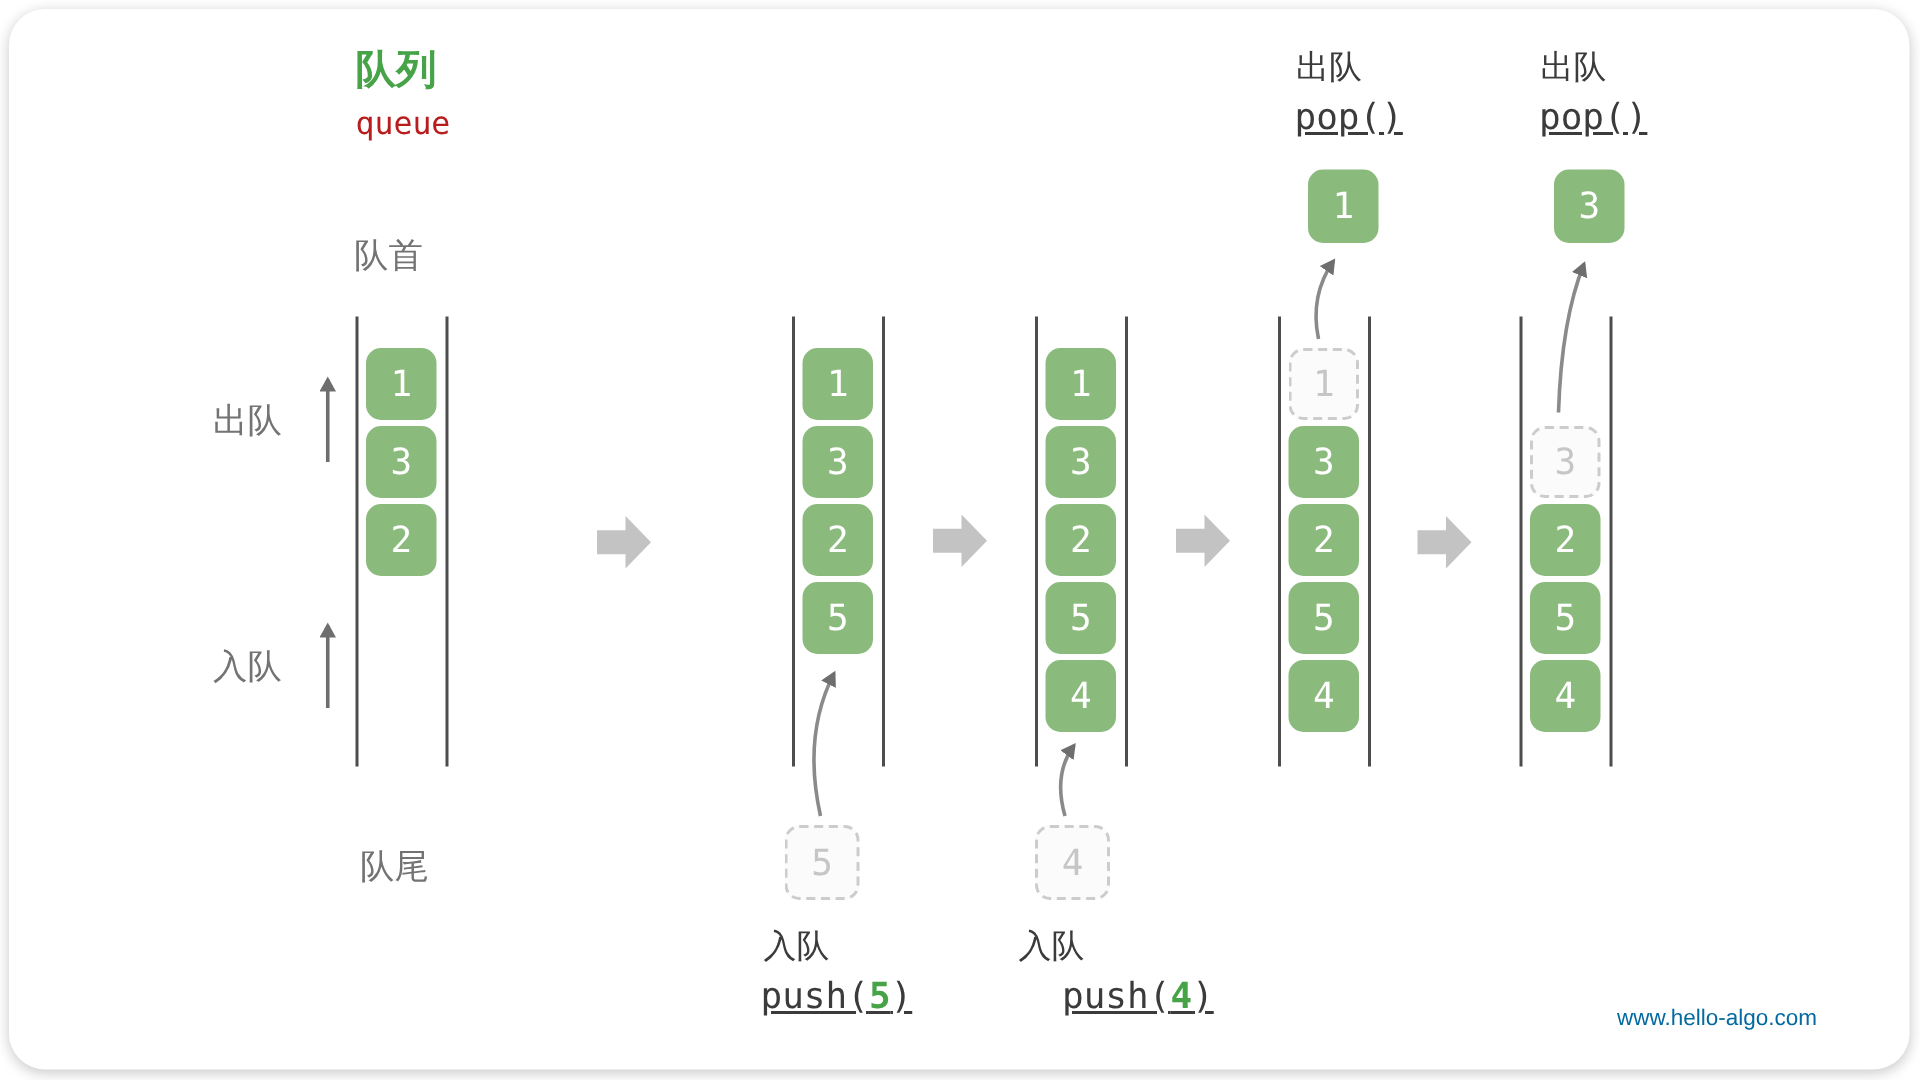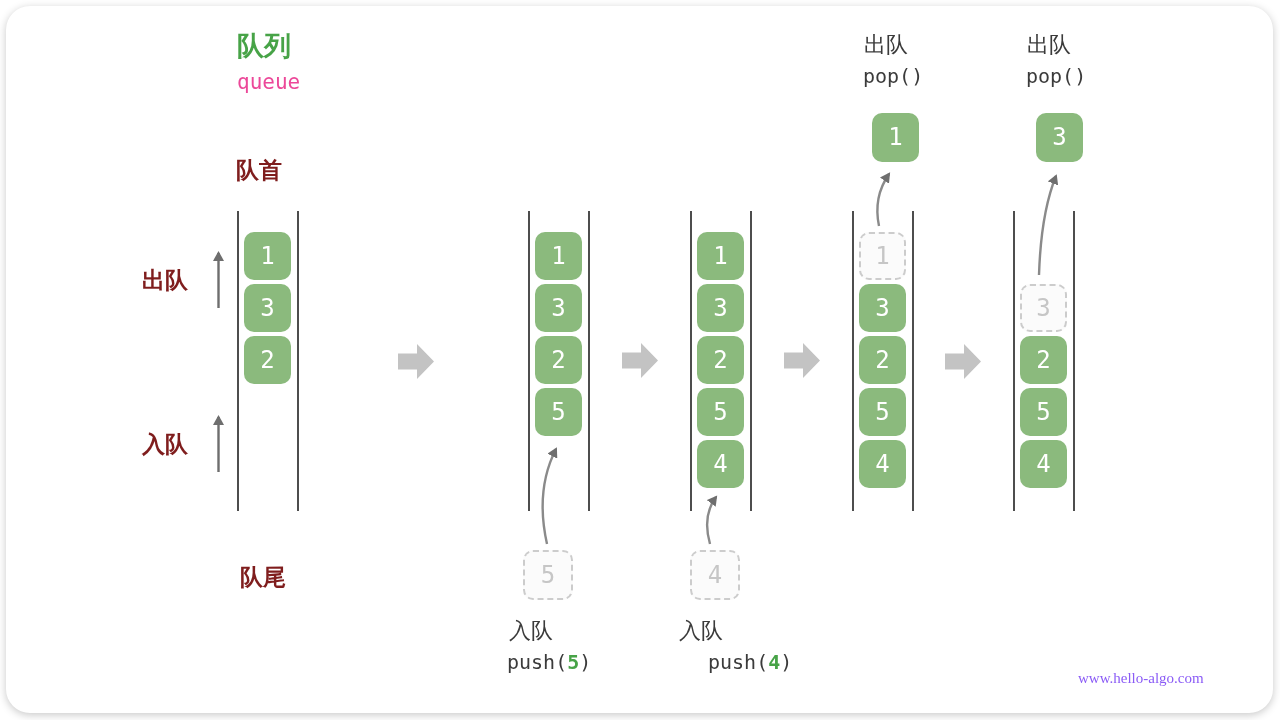--- a/index.html
+++ b/index.html
@@ -7,22 +7,22 @@
     position:relative;width:1280px;height:720px;overflow:hidden;
     font-family:"Liberation Sans",sans-serif;
   }
   .card{
     position:absolute;left:6px;top:6px;width:1267px;height:707px;
     background:#ffffff;border-radius:24px;
     box-shadow:0 2px 9px rgba(0,0,0,0.22);
   }
   .abs{position:absolute;text-align:right;}
   .title-zh{left:237px;top:28px;font-size:27px;font-weight:bold;color:#47A347;}
-  .title-en{left:237px;top:70px;font-size:21px;color:#ec4899;font-family:"DejaVu Sans Mono",monospace;}
-  .lbl-bold{font-size:23px;font-weight:bold;color:#7f1d1d;}
+  .title-en{left:237px;top:70px;font-size:21px;color:#b91c1c;font-family:"DejaVu Sans Mono",monospace;}
+  .lbl-bold{font-size:23px;font-weight:normal;color:#737373;}
   .lbl-front{left:236px;top:155px;}
   .lbl-rear{left:240px;top:562px;}
   .lbl-dequeue{left:142px;top:265px;}
   .lbl-enqueue{left:142px;top:429px;}
   .qcol{position:absolute;top:211px;width:62px;height:300px;}
   .wall{position:absolute;top:0;width:1.6px;height:300px;background:#4D4D4D;}
   .wall.l{left:0;}
   .wall.r{right:0;}
   .cell{
     position:absolute;left:7px;width:47px;height:48px;border-radius:10px;
@@ -39,25 +39,25 @@
     background:#8BBA7D;color:#ffffff;font-family:"DejaVu Sans Mono",monospace;
     font-size:24px;text-align:center;line-height:49px;
   }
   .pending{
     position:absolute;width:50px;height:50px;border-radius:10px;
     background:#FBFBFB;border:2px dashed #CCCCCC;color:#C6C6C6;
     box-sizing:border-box;font-family:"DejaVu Sans Mono",monospace;
     font-size:24px;text-align:center;line-height:46px;
   }
   .op-zh{font-size:22px;color:#3B3B3B;}
-  .op-code{font-family:"DejaVu Sans Mono",monospace;font-size:20px;color:#3B3B3B;}
+  .op-code{font-family:"DejaVu Sans Mono",monospace;font-size:24px;color:#3B3B3B;text-decoration:underline;}
   .op-code .arg{color:#47A347;font-weight:bold;}
   .watermark{
-    left:1078px;top:670px;font-family:Liberation Serif, serif;
-    font-size:15px;color:#8b5cf6;
+    left:1078px;top:670px;font-family:Liberation Sans, sans-serif;
+    font-size:15px;color:#0369a1;
   }
   svg.overlay{position:absolute;left:0;top:0;pointer-events:none;}
 </style>
 </head>
 <body>
 
 <div class="canvas">
   <div class="card"></div>
 
   <div class="abs title-zh">队列</div>

